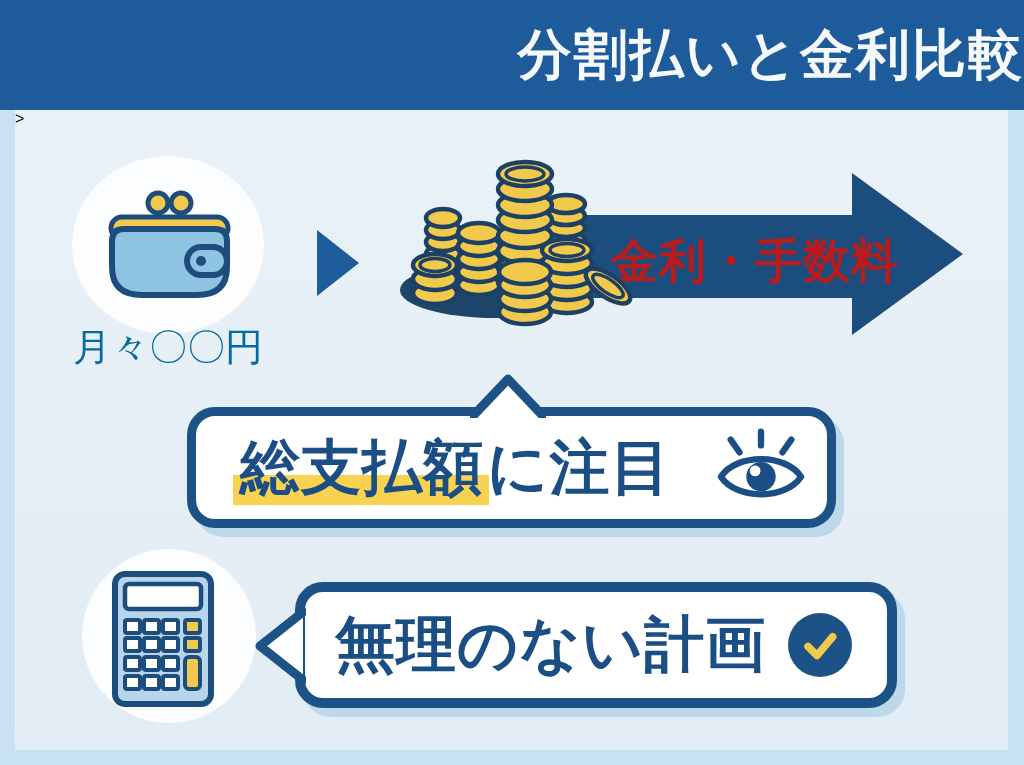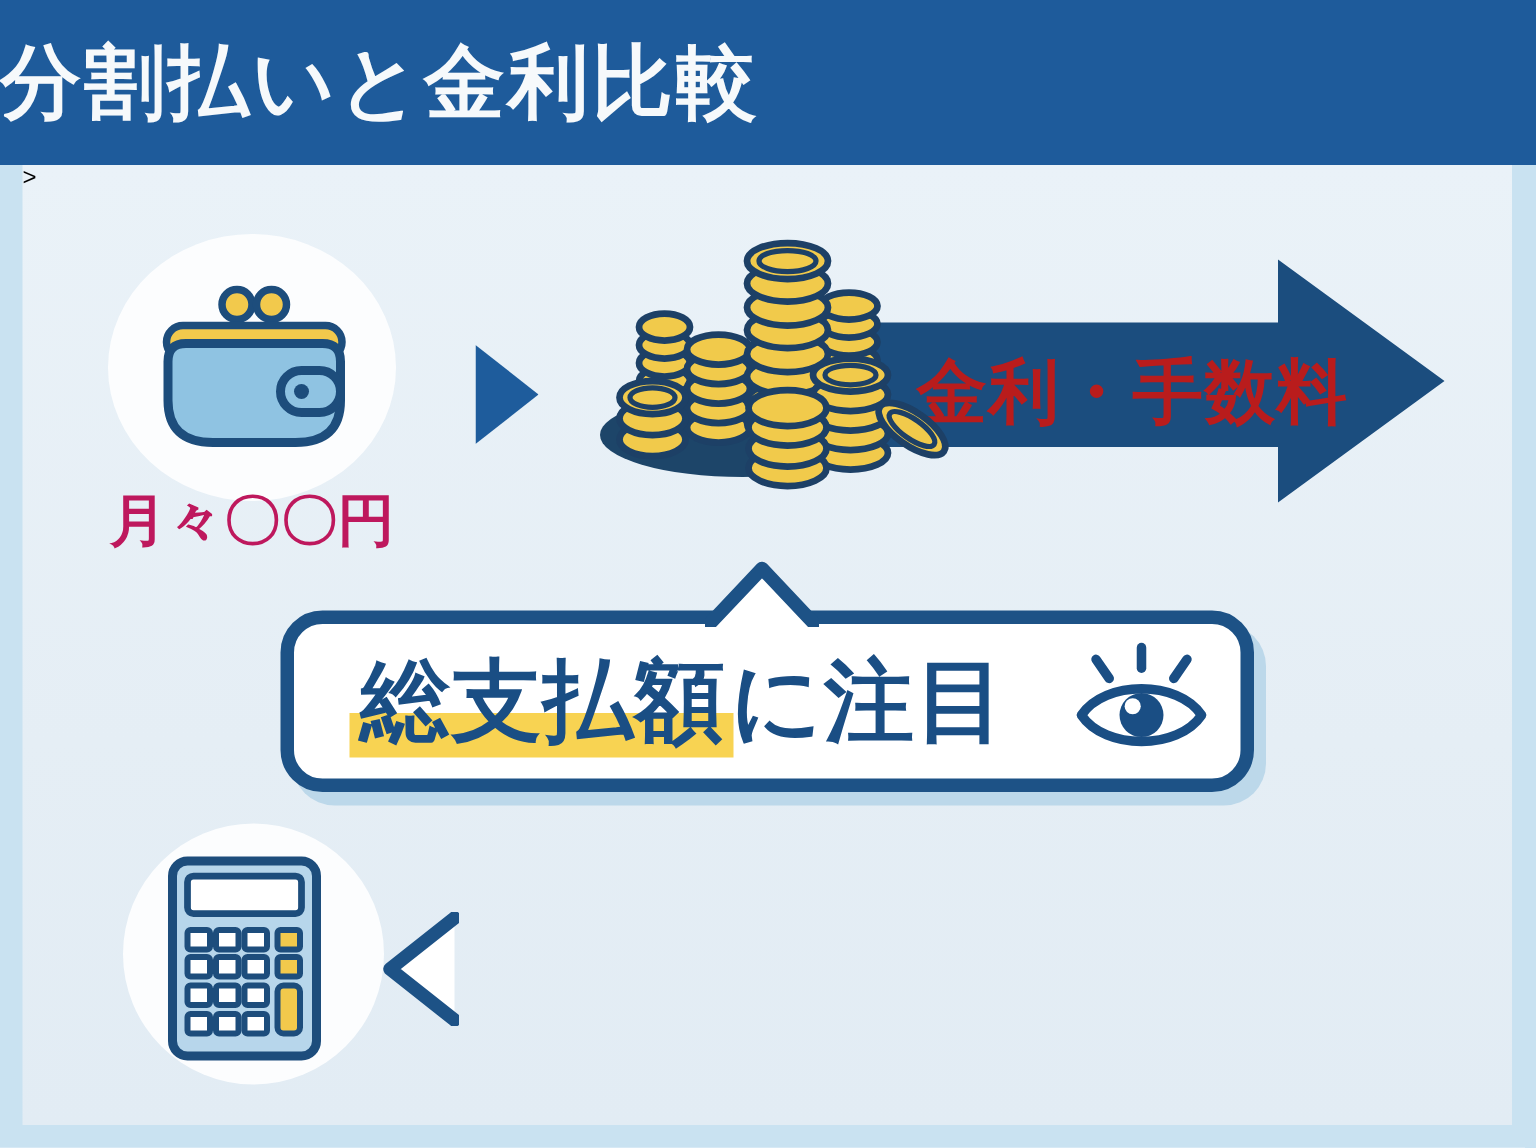--- a/index.html
+++ b/index.html
@@ -10,32 +10,32 @@
     overflow:hidden;
     font-family:"Liberation Sans", sans-serif;
   }
   .content{
     position:absolute;left:15px;top:110px;width:993px;height:640px;
     background:linear-gradient(180deg,#eaf2f8 0%,#e5eef5 60%,#e2ecf4 100%);
   }
   .header{
     position:absolute;left:0;top:0;width:1024px;height:110px;
     background:#1e5b9b;
-    display:flex;align-items:center;justify-content:flex-start;
+    display:flex;align-items:center;justify-content:flex-end;
   }
   .header h1{
     margin:0;color:#f6f9fb;font-size:54px;font-weight:bold;letter-spacing:2px;
   }
   .circle{
     position:absolute;background:#fcfdfe;border-radius:50%;
   }
   .circle.wallet-bg{left:72px;top:156px;width:192px;height:178px;}
   .circle.calc-bg{left:82px;top:549px;width:174px;height:174px;}
   .label{
-    position:absolute;color:#be185d;font-size:38px;font-weight:bold;white-space:nowrap;
+    position:absolute;color:#0369a1;font-size:38px;font-weight:normal;white-space:nowrap;
   }
   .wallet-label{left:18px;top:322px;width:300px;text-align:center;}
   .coins-label{left:403px;top:322px;}
   .flow-triangle{position:absolute;left:317px;top:230px;}
   .big-arrow{position:absolute;left:540px;top:170px;z-index:1;}
   .arrow-label{
     position:absolute;left:605px;top:230px;width:300px;text-align:center;
     color:#b91c1c;font-size:47px;font-weight:bold;letter-spacing:1px;z-index:1;
   }
   .wallet-icon{position:absolute;left:95px;top:183px;}
@@ -199,17 +199,25 @@
         <rect x="34" y="111" width="15" height="13" rx="2"></rect>
         <rect x="53" y="111" width="15" height="13" rx="2"></rect>
     </g>
     <g fill="#f2c94c" stroke="#1d4d7c" stroke-width="4">
       <rect x="75" y="55" width="15" height="13" rx="2"></rect>
       <rect x="75" y="73" width="15" height="13" rx="2"></rect>
       <rect x="75" y="92" width="15" height="32" rx="4"></rect>
     </g>
   </svg>
 
+  <div class="bubble bubble-plan">
+    <span class="bubble-text">無理のない計画</span>
+    <span class="check-circle">
+      <svg width="48" height="48" viewBox="0 0 64 64">
+        <path d="M16,34 L28,46 L49,21" fill="none" stroke="#f2c94c" stroke-width="10" stroke-linecap="round" stroke-linejoin="round"></path>
+      </svg>
+    </span>
+  </div>
   <svg class="tail tail-left" width="58" height="76" viewBox="0 0 58 76">
     <path d="M55,4 L12,38 L55,72" fill="#ffffff" stroke="#1d5286" stroke-width="9" stroke-linejoin="round" stroke-linecap="round"></path>
   </svg>
 
 </div>
 
 </body></html>

